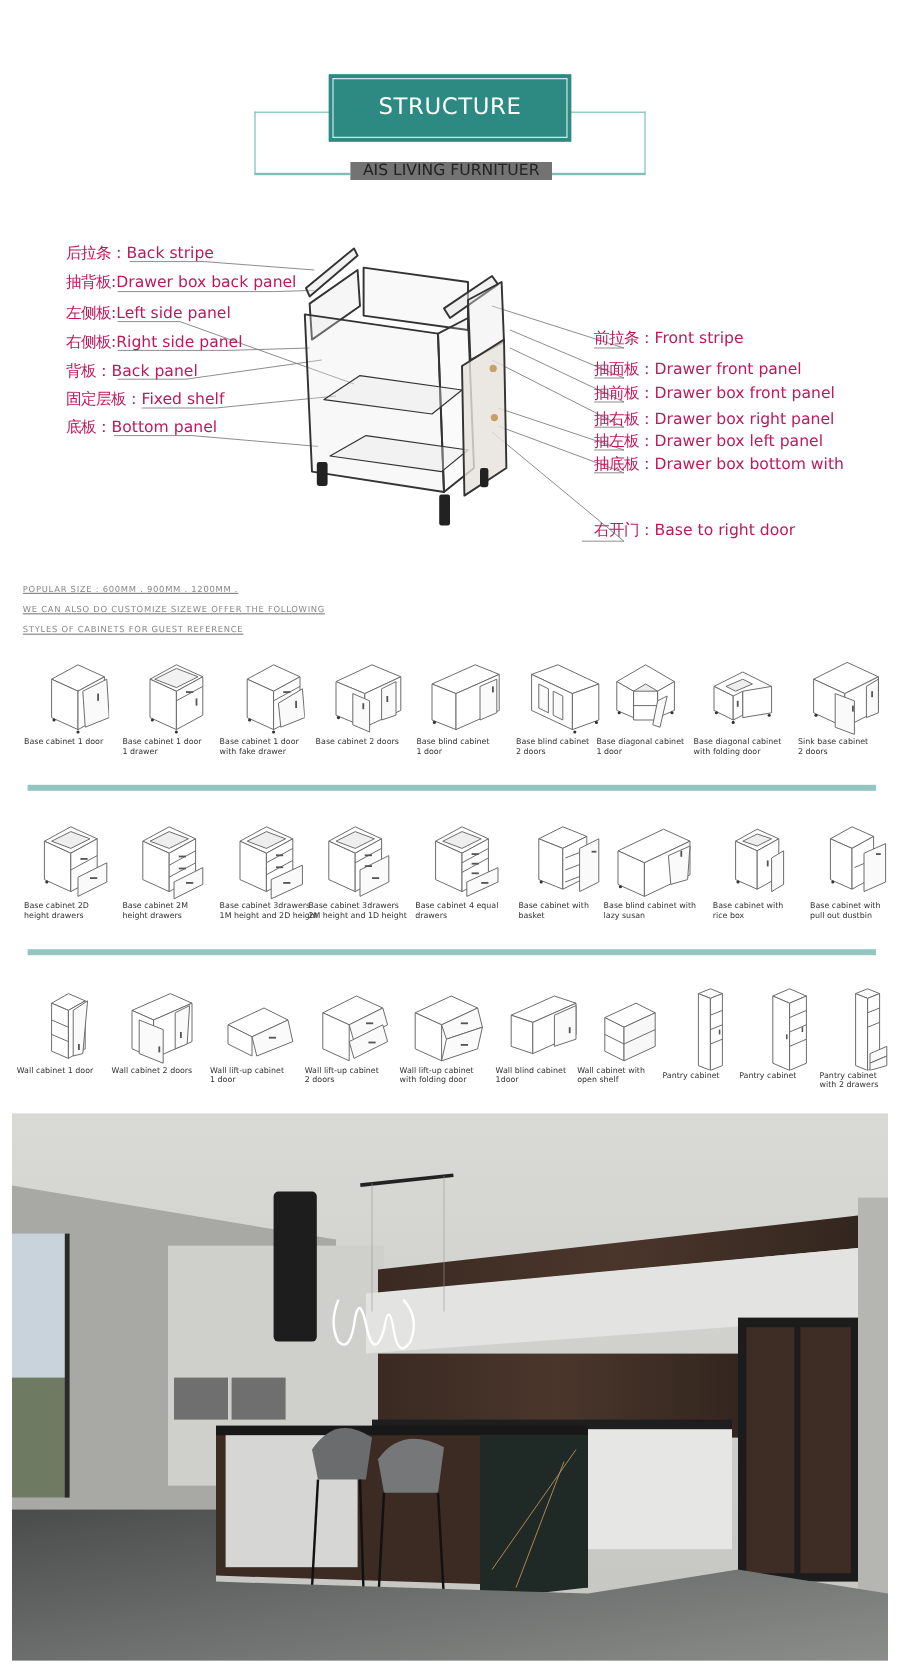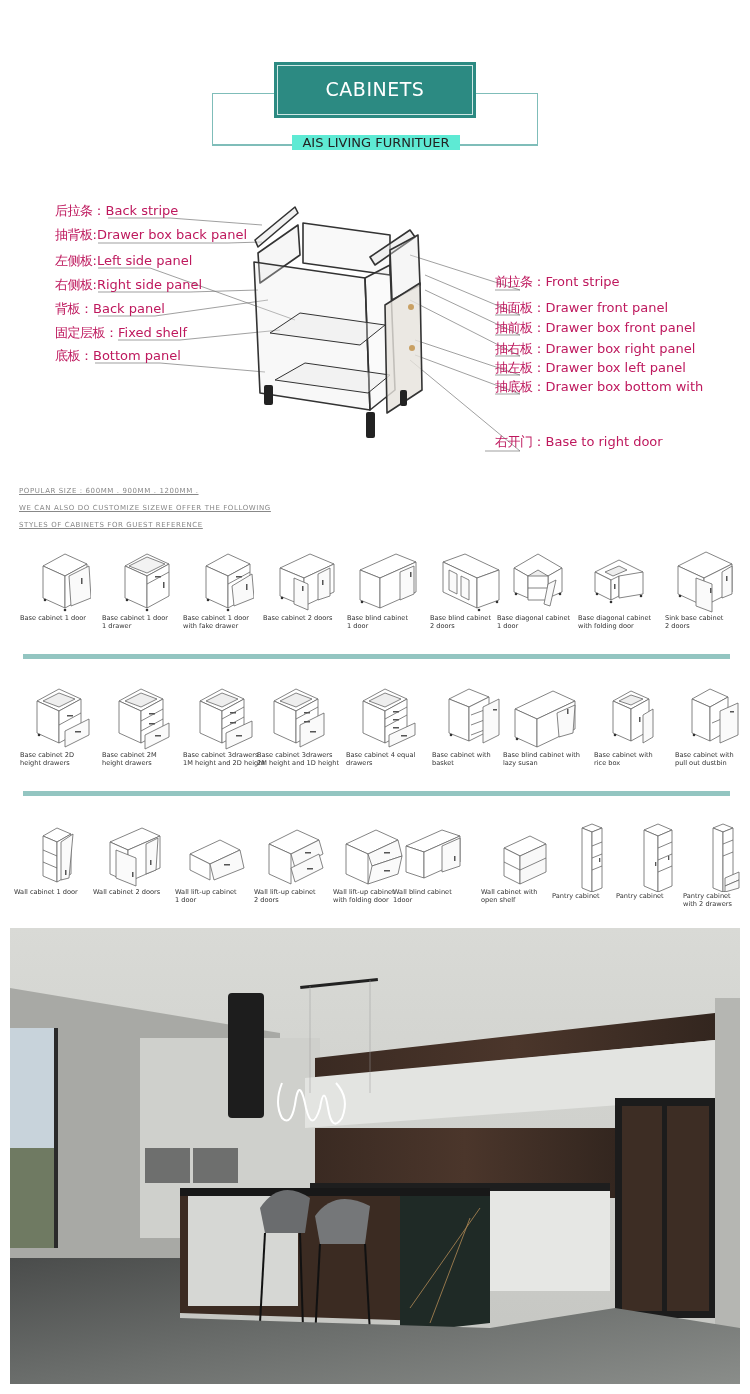--- a/index.html
+++ b/index.html
@@ -4,21 +4,21 @@
 <style>
   * { box-sizing: border-box; margin: 0; padding: 0; }
   body { width: 750px; height: 1394px; background: #ffffff; font-family: "DejaVu Sans", "Liberation Sans", sans-serif; color: #333; position: relative; overflow: hidden; }
 
   
   .hdr-frame { position: absolute; left: 212px; top: 93px; width: 326px; height: 52px; border-left: 1.5px solid #7fbdb9; border-right: 1.5px solid #7fbdb9; border-top: 1.5px solid #7fbdb9; }
   .hdr-frame-bottom-l { position: absolute; left: 212px; top: 144px; width: 80px; height: 1.5px; background: #7fbdb9; }
   .hdr-frame-bottom-r { position: absolute; left: 460px; top: 144px; width: 78px; height: 1.5px; background: #7fbdb9; }
   .hdr-box { position: absolute; left: 274px; top: 62px; width: 202px; height: 56px; background: #2c8a82; border: 1px solid #2c8a82; box-shadow: inset 0 0 0 2px #2c8a82, inset 0 0 0 3px #cfe7e5; }
   .hdr-title { position: absolute; left: 0; right: 0; top: 15px; text-align: center; color: #ffffff; font-size: 19px; letter-spacing: 0.5px; font-family: "DejaVu Sans", sans-serif; }
-  .hdr-sub { position: absolute; left: 292px; width: 168px; top: 135px; text-align: center; font-size: 13px; color: #222; background: #5eead4; }
+  .hdr-sub { position: absolute; left: 292px; width: 168px; top: 135px; text-align: center; font-size: 13px; color: #222; background: #737373; }
 
   
   .lbl { position: absolute; font-size: 13px; color: #be185d; white-space: nowrap; font-family: "DejaVu Sans", sans-serif; }
   .lbl .cn { letter-spacing: -0.5px; }
   .diagram { position: absolute; left: 240px; top: 195px; width: 200px; height: 245px; }
 
   
   .intro { position: absolute; left: 19px; font-size: 7px; color: #888; letter-spacing: 0.6px; font-family: "DejaVu Sans", sans-serif; text-decoration: underline; }
 
   
@@ -32,21 +32,21 @@
   .photo { position: absolute; left: 10px; top: 928px; width: 730px; height: 456px; overflow: hidden; background: #c9cac6; }
 </style>
 </head>
 <body>
 
 <div>
   <div class="hdr-frame"></div>
   <div class="hdr-frame-bottom-l"></div>
   <div class="hdr-frame-bottom-r"></div>
   <div class="hdr-box">
-    <div class="hdr-title">CABINETS</div>
+    <div class="hdr-title">STRUCTURE</div>
   </div>
   <div class="hdr-sub">AIS LIVING FURNITUER</div>
 </div>
 
 <div>
 
   <svg style="position:absolute;left:0;top:0" width="750" height="470">
     <g stroke="#777" stroke-width="0.7" fill="none">
       <path d="M108,218 L170,218 L262,225"></path>
       <path d="M98,243 L228,243 L262,242"></path>
@@ -513,21 +513,21 @@
           <polygon points="4,22 26,32 26,62 4,52"></polygon>
           <polygon points="26,32 56,18 60,34 30,44" fill="#fafafa"></polygon>
           <polygon points="30,44 60,34 56,52 26,62" fill="#fafafa"></polygon>
         </g>
       <rect x="42" y="30" width="6" height="1.5" fill="#555"></rect>
         <rect x="42" y="48" width="6" height="1.5" fill="#555"></rect>
     </svg>
     <div class="cap">Wall lift-up cabinet
 with folding door</div>
   </div>
-  <div class="cell" style="left:393px">
+  <div class="cell" style="left:413px">
     <svg width="64" height="66" viewBox="0 0 64 66">
       <g fill="#fff" stroke="#666" stroke-width="0.8">
           <polygon points="4,24 40,8 58,14 22,30"></polygon>
           <polygon points="4,24 22,30 22,56 4,50"></polygon>
           <polygon points="22,30 58,14 58,40 22,56"></polygon>
           <polygon points="40,24 58,16 58,44 40,50" fill="#fafafa"></polygon>
         </g>
       <rect x="52" y="34" width="1.5" height="5" fill="#555"></rect>
     </svg>
     <div class="cap">Wall blind cabinet

